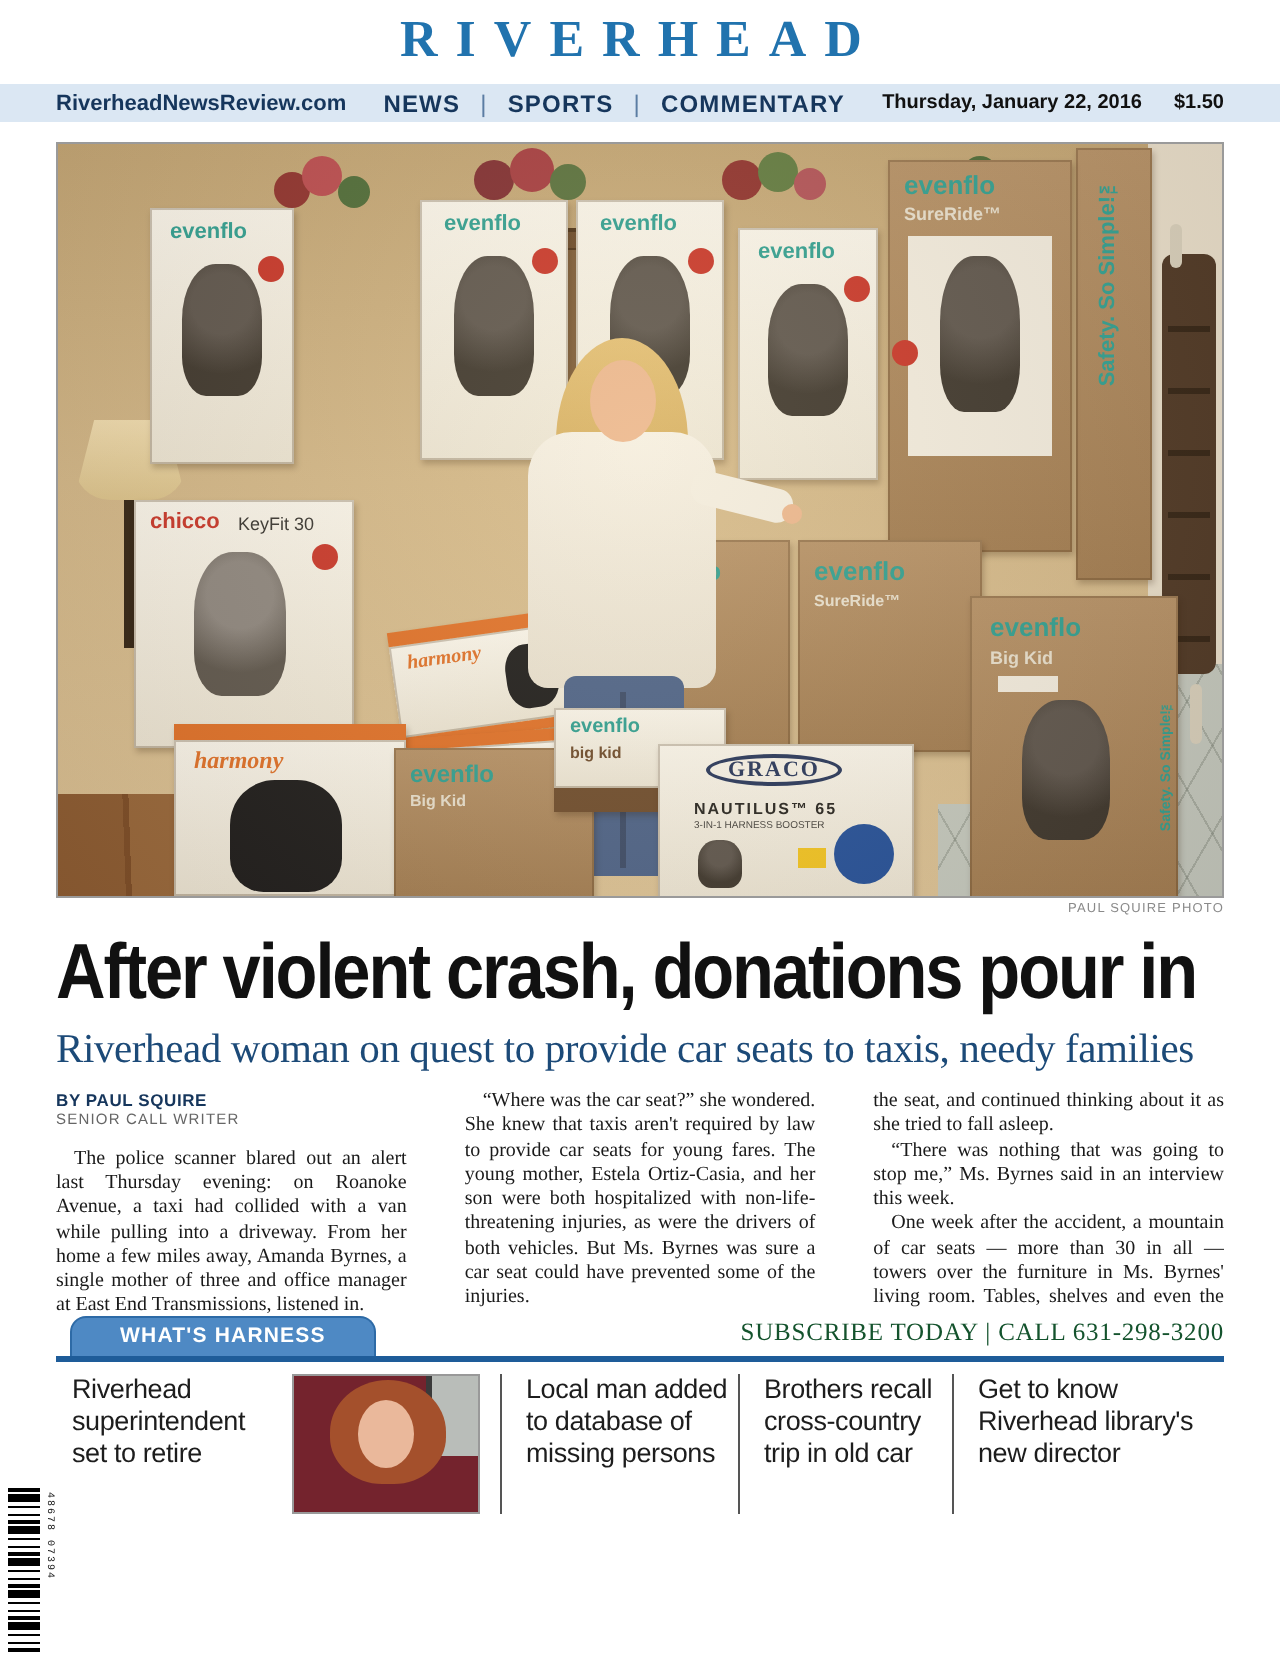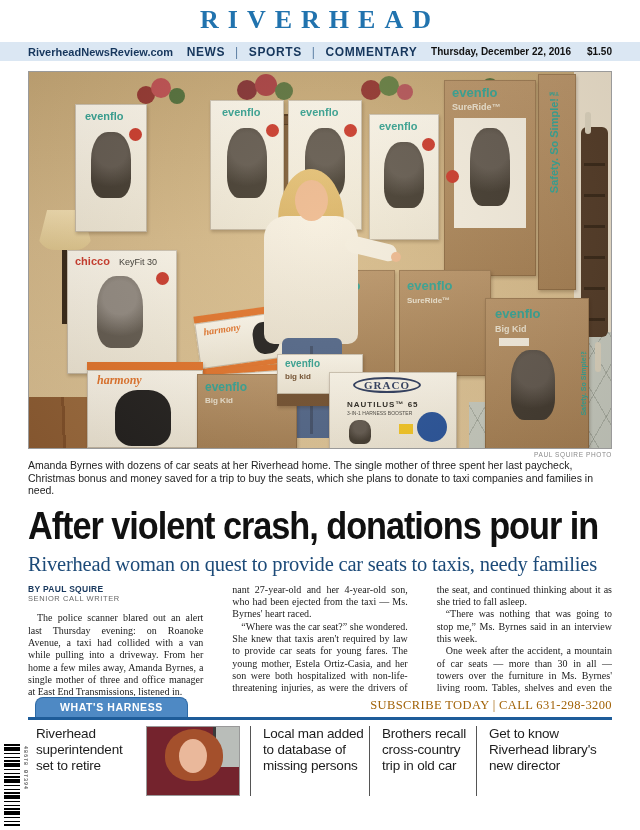--- a/index.html
+++ b/index.html
@@ -89,21 +89,21 @@
   .subhead { margin:5px 28px 0; font-size:20.5px; letter-spacing:-0.2px; color:#1c4a78; white-space:nowrap;}
   .columns { margin:8px 28px 0; display:flex; gap:29px; height:112px; overflow:hidden;}
   .col { flex:1; font-size:10px; line-height:1.23; text-align:justify;}
   .col p { text-indent:9px; }
   .col p.noindent { text-indent:0; }
   .byline { font-family:"Liberation Sans", sans-serif; font-size:8.5px; font-weight:bold; color:#16365c; letter-spacing:0.3px;}
   .staff { font-family:"Liberation Sans", sans-serif; font-size:7.5px; color:#666; letter-spacing:0.6px; margin-bottom:9px;}
   
   .bottom-bar { margin:2px 28px 0; height:22px; display:flex; justify-content:space-between; align-items:flex-end; border-bottom:3px solid #1e5c99;}
   .wi-tab { margin-left:7px; background:#4e89c4; border:1px solid #2d6aa6; border-bottom:none; border-radius:8px 8px 0 0; padding:3px 24px 4px; font-family:"Liberation Sans", sans-serif; font-size:10.5px; font-weight:bold; color:#fff; letter-spacing:0.6px;}
-  .subscribe { font-family:"Liberation Serif", serif; font-size:12.5px; color:#a16207; letter-spacing:0.4px; padding-bottom:4px;}
+  .subscribe { font-family:"Liberation Serif", serif; font-size:12.5px; color:#14532d; letter-spacing:0.4px; padding-bottom:4px;}
   .teasers { margin:6px 28px 0 36px; display:flex; align-items:stretch; font-family:"Liberation Sans", sans-serif;}
   .teaser { font-size:13.5px; line-height:1.18; color:#1d1d1d; letter-spacing:-0.2px;}
   .t1 { width:106px; }
   .t2 { width:118px; padding-left:12px;}
   .t3 { width:106px; padding-left:12px;}
   .t4 { width:130px; padding-left:12px;}
   .tdiv { width:1px; background:#555; margin:0 0; }
   .tphoto { width:94px; height:70px; margin:0 10px 0 4px; position:relative; overflow:hidden; background:#74232d; border:1px solid #999;}
   .tphoto i { position:absolute; }
   .tp-window { right:0; top:0; width:26px; height:40px; background:#b9bdb9; border-left:3px solid #3a3a3a;}
@@ -125,21 +125,21 @@
   <div class="topstrip">
     <span class="site">RiverheadNewsReview.com</span>
     <span class="sections">
       <span>NEWS</span>
       <span class="sep">|</span>
       <span>SPORTS</span>
       <span class="sep">|</span>
       <span>COMMENTARY</span>
     </span>
     <span class="dateprice">
-      <span>Thursday, December 22, 2016</span>
+      <span>Thursday, January 22, 2016</span>
       <span>$1.50</span>
     </span>
   </div>
 
   <div class="photo">
     <div class="rwall"></div>
     <div class="tile1"></div>
     <div class="tile2"></div>
     <div class="rack"></div>
     <div class="bottle" style="left:556px; top:40px;"></div>
@@ -268,34 +268,32 @@
       <span class="sub" style="left:10px; top:26px; font-size:9px; font-weight:bold; color:#e8e2d4;">Big Kid</span>
       <div class="seat" style="position:absolute; left:26px; top:52px; width:44px; height:70px;"></div>
       <div style="position:absolute; left:14px; top:40px; width:30px; height:8px; background:#f3efe6;"></div>
       <span class="ev vert" style="right:2px; top:50px; font-size:7px;">Safety. So Simple!™</span>
     </div>
 
     <div class="warm"></div>
   </div>
 
   <div class="credit">PAUL SQUIRE PHOTO</div>
-  <div class="caption">Amanda Byrnes with dozens of car seats at her Riverhead home. The single mother of three spent her last paycheck, Christmas bonus and money saved for a trip to buy the seats, which she plans to donate to taxi companies and families in need.</div>
 
   <div class="headline">After violent crash, donations pour in</div>
   <div class="subhead">Riverhead woman on quest to provide car seats to taxis, needy families</div>
 
   <div class="columns">
     <div class="col">
       <div class="byline">BY PAUL SQUIRE</div>
       <div class="staff">SENIOR CALL WRITER</div>
       <p>The police scanner blared out an alert last Thursday evening: on Roanoke Avenue, a taxi had collided with a van while pulling into a driveway. From her home a few miles away, Amanda Byrnes, a single mother of three and office manager at East End Transmissions, listened in.</p>
 
     </div>
     <div class="col">
-      <p class="noindent">nant 27-year-old and her 4-year-old son, who had been ejected from the taxi — Ms. Byrnes' heart raced.</p>
       <p>“Where was the car seat?” she wondered. She knew that taxis aren't required by law to provide car seats for young fares. The young mother, Estela Ortiz-Casia, and her son were both hospitalized with non-life-threatening injuries, as were the drivers of both vehicles. But Ms. Byrnes was sure a car seat could have prevented some of the injuries.</p>
 
     </div>
     <div class="col">
       <p class="noindent">the seat, and continued thinking about it as she tried to fall asleep.</p>
       <p>“There was nothing that was going to stop me,” Ms. Byrnes said in an interview this week.</p>
       <p>One week after the accident, a mountain of car seats — more than 30 in all — towers over the furniture in Ms. Byrnes' living room. Tables, shelves and even the Christmas tree have been moved to make</p>
 
     </div>
   </div>

